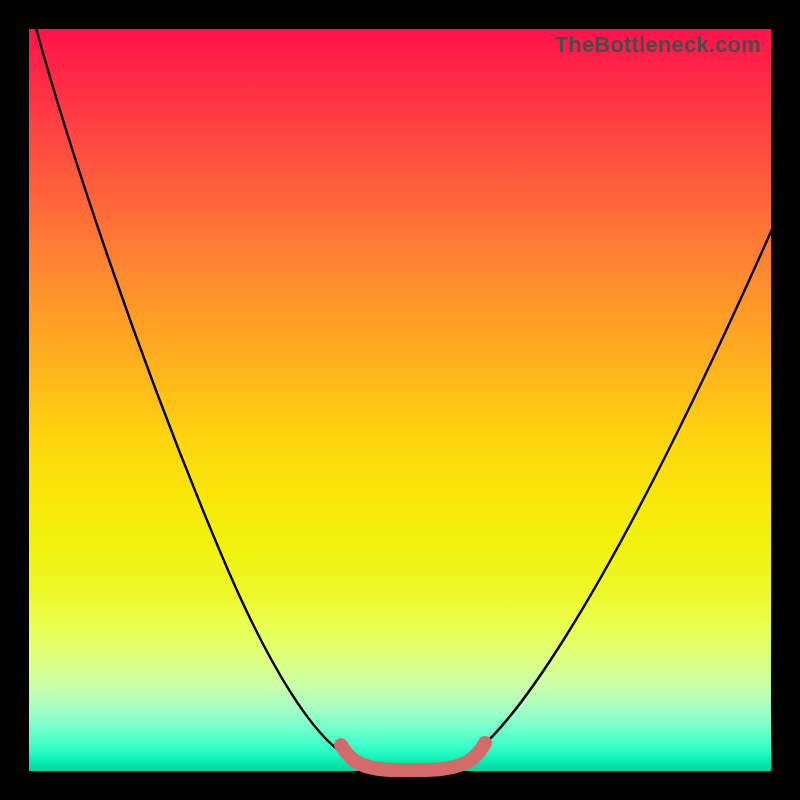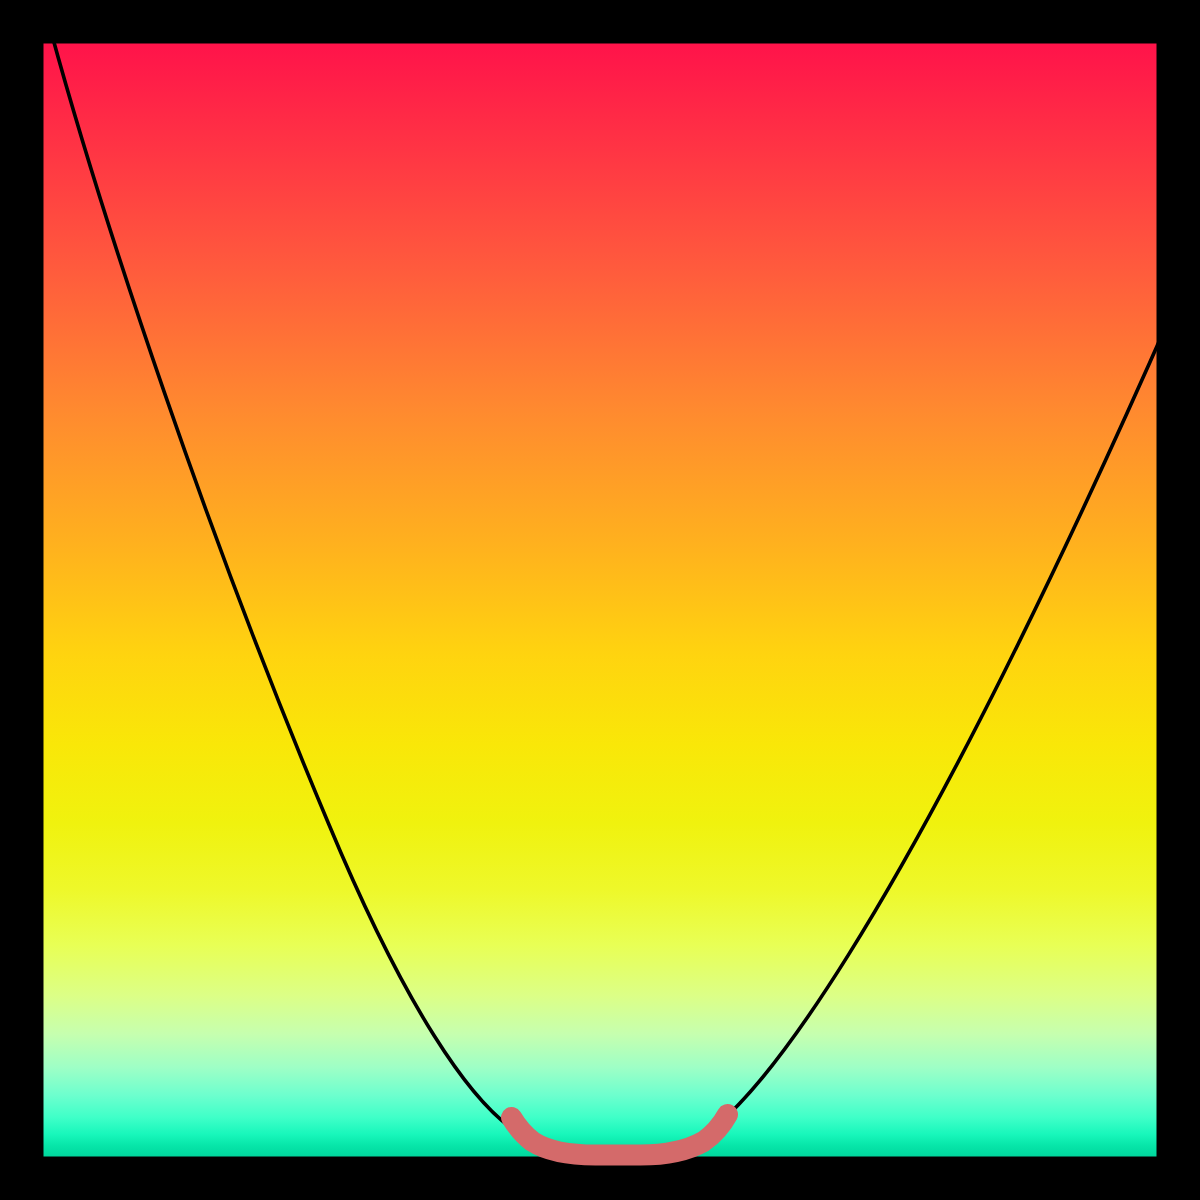--- a/index.html
+++ b/index.html
@@ -65,20 +65,21 @@
     overflow: visible;
   }
 </style>
 </head>
 <body>
 
 <div class="frame">
 
   <div class="plot-area">
 
+    <span class="watermark">TheBottleneck.com</span>
 
     <svg class="curve" viewBox="0 0 742 742" preserveAspectRatio="none">
 
       <path d="M 5 -8
                C 40 120, 110 330, 190 520
                C 240 640, 285 708, 318 727
                C 336 737, 352 740, 368 740
                L 398 740
                C 414 740, 430 736, 448 722
                C 498 680, 570 560, 640 420

